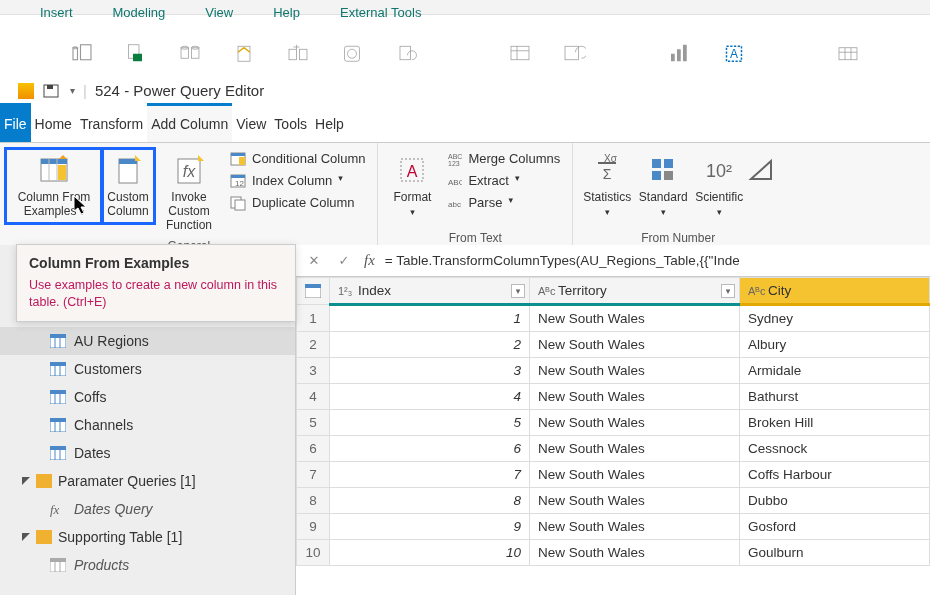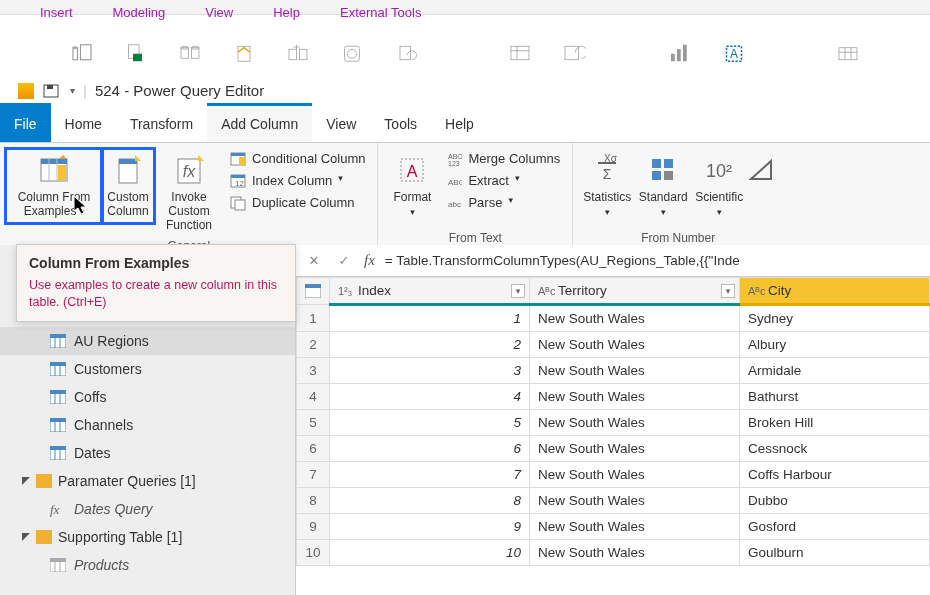--- a/index.html
+++ b/index.html
@@ -1,29 +1,29 @@
 <!DOCTYPE html>
 <html><head>
 <meta charset="utf-8">
 <style>
 * { box-sizing: border-box; margin: 0; padding: 0; }
 body { font-family: "Segoe UI", Arial, sans-serif; font-size: 13px; color: #333; background: #fff; overflow: hidden; width: 930px; height: 595px; position: relative; }
 
 .top-ribbon-bg { height: 15px; background: #f3f3f3; border-bottom: 1px solid #e0e0e0; }
 .top-menu-row { display: flex; gap: 40px; padding: 0 40px; margin-top: -10px; font-size: 13px; }
-.top-menu-row span { color: #a21caf; }
+.top-menu-row span { color: #0f766e; }
 
 .top-icons { display: flex; gap: 30px; padding: 18px 70px 10px; align-items: center; }
 .top-icons .ic { width: 32px; height: 30px; }
 
 .title-bar { display: flex; align-items: center; gap: 8px; padding: 4px 18px; background: #fff; font-size: 15px; }
 .title-bar .logo { width: 16px; height: 16px; background: linear-gradient(#f6c100, #f09000); }
 
 .file-tabs { display: flex; background: #fff; border-bottom: 1px solid #ccc; }
-.file-tabs .tab { padding: 10px 14px; font-size: 14px; cursor: pointer; border-top: 3px solid transparent; }
+.file-tabs .tab { padding: 10px 4px; font-size: 14px; cursor: pointer; border-top: 3px solid transparent; }
 .file-tabs .tab.file { background: #057ccc; color: #fff; font-weight: 400; }
 .file-tabs .tab.active { border-top: 3px solid #057ccc; background: #f7f7f7; }
 
 .ribbon { display: flex; background: #f7f7f7; border-bottom: 1px solid #ccc; height: 106px; position: relative; }
 .ribbon-group { display: flex; flex-direction: column; justify-content: space-between; border-right: 1px solid #ddd; padding: 6px 6px 0 6px; }
 .ribbon-group .grp-body { display: flex; align-items: flex-start; }
 .ribbon-group .grp-label { text-align: center; font-size: 12px; color: #555; padding: 3px 0; }
 .big-btn { display: flex; flex-direction: column; align-items: center; justify-content: flex-start; width: 56px; padding: 4px 2px; text-align: center; font-size: 12px; line-height: 1.15; cursor: pointer; }
 .big-btn .bicon { width: 34px; height: 34px; margin-bottom: 4px; }
 .big-btn.hl { outline: 3px solid #1a66ff; outline-offset: -1px; }

